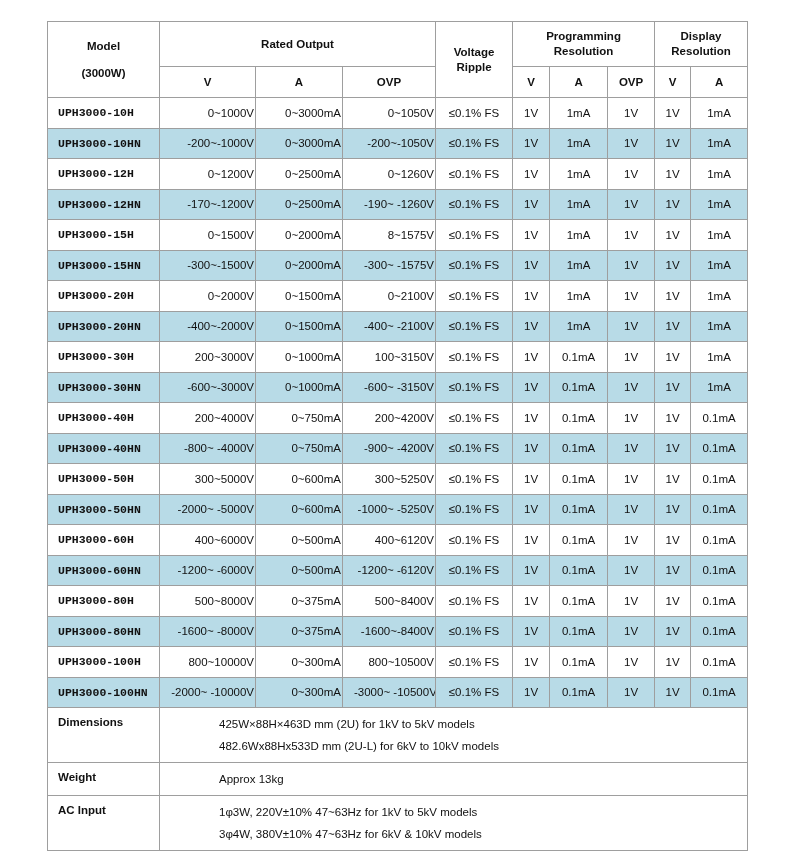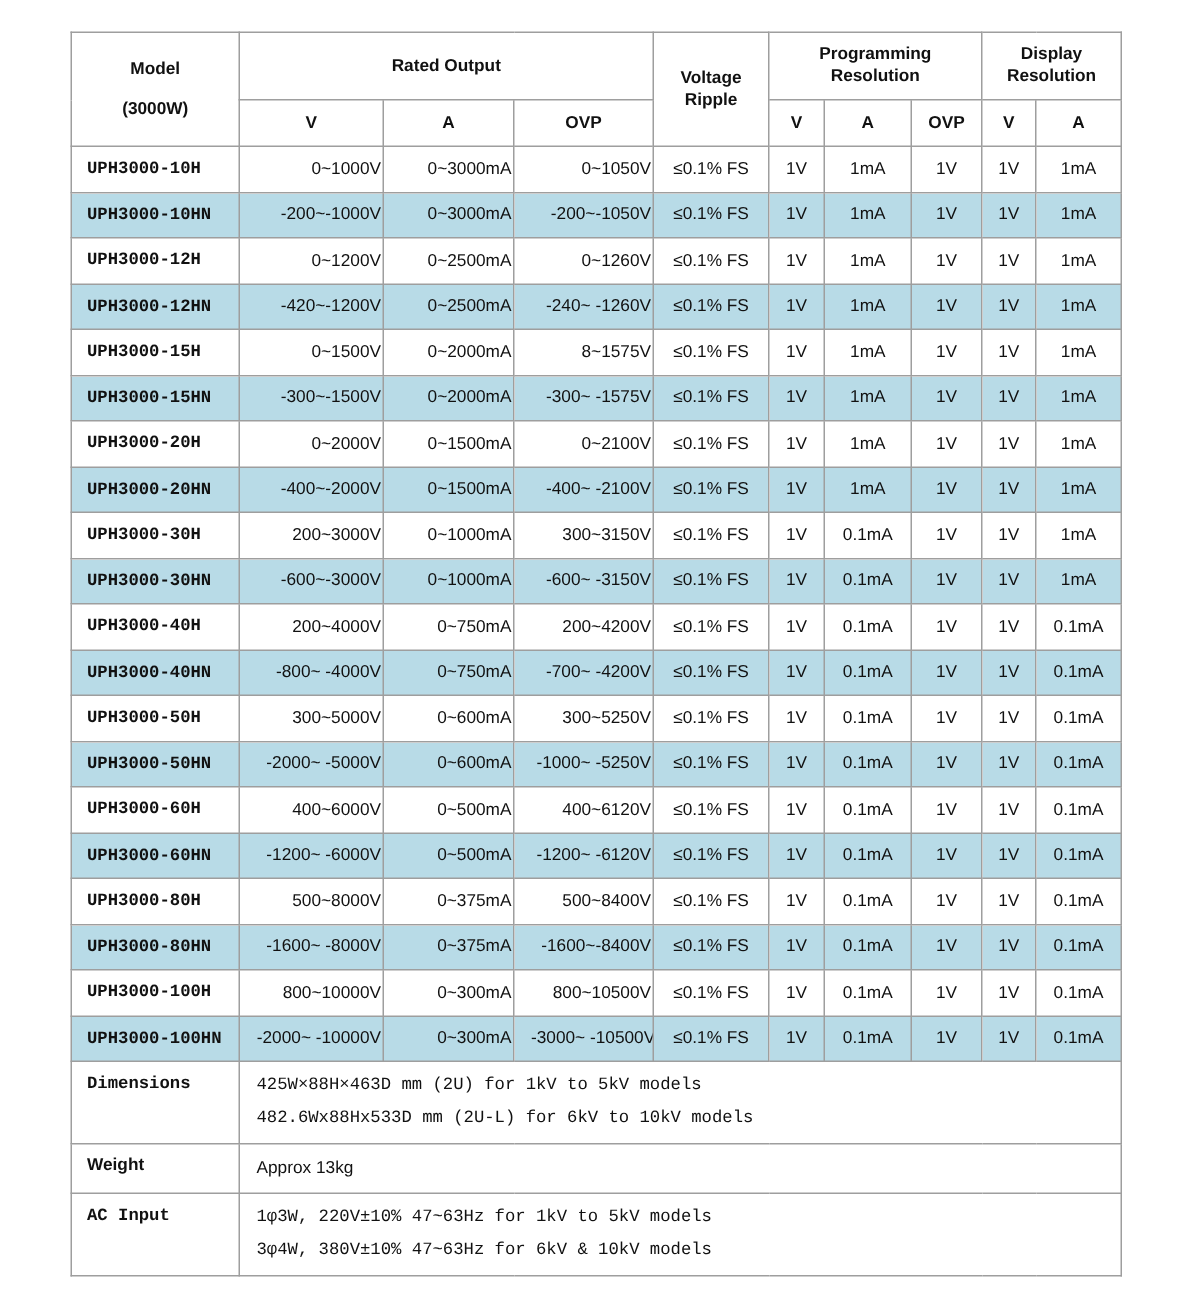--- a/index.html
+++ b/index.html
@@ -47,22 +47,22 @@
   td.ctr{text-align:center;}
   tr.hl{background:var(--hl);}
   tbody.footer th.flabel{
     font-weight:bold;text-align:left;vertical-align:top;
     padding:8px 0 0 10px;
   }
   tbody.footer td.fcontent{
     text-align:left;vertical-align:top;
     padding:5px 0 5px 11px;
   }
-  tbody.footer .fline{line-height:22px;}
-  tbody.footer tr.tall{height:50px;font-family:Liberation Mono, monospace;}
+  tbody.footer .fline{line-height:22px;margin-left:48px;}
+  tbody.footer tr.tall{height:50px;}
   tbody.footer tr.short{height:26px;}
 </style>
 </head>
 <body>
 
 <div class="page">
   <table class="spec">
     <colgroup>
       <col style="width:112px">
       <col style="width:96px">
@@ -129,23 +129,23 @@
           <td class="val">0~1260V</td>
           <td class="ctr">≤0.1% FS</td>
           <td class="ctr">1V</td>
           <td class="ctr">1mA</td>
           <td class="ctr">1V</td>
           <td class="ctr">1V</td>
           <td class="ctr">1mA</td>
         </tr>
         <tr class="hl">
           <th class="model-cell">UPH3000-12HN</th>
-          <td class="val">-420~-1200V</td>
+          <td class="val">-170~-1200V</td>
           <td class="val">0~2500mA</td>
-          <td class="val">-240~ -1260V</td>
+          <td class="val">-190~ -1260V</td>
           <td class="ctr">≤0.1% FS</td>
           <td class="ctr">1V</td>
           <td class="ctr">1mA</td>
           <td class="ctr">1V</td>
           <td class="ctr">1V</td>
           <td class="ctr">1mA</td>
         </tr>
         <tr>
           <th class="model-cell">UPH3000-15H</th>
           <td class="val">0~1500V</td>
@@ -191,21 +191,21 @@
           <td class="ctr">1V</td>
           <td class="ctr">1mA</td>
           <td class="ctr">1V</td>
           <td class="ctr">1V</td>
           <td class="ctr">1mA</td>
         </tr>
         <tr>
           <th class="model-cell">UPH3000-30H</th>
           <td class="val">200~3000V</td>
           <td class="val">0~1000mA</td>
-          <td class="val">300~3150V</td>
+          <td class="val">100~3150V</td>
           <td class="ctr">≤0.1% FS</td>
           <td class="ctr">1V</td>
           <td class="ctr">0.1mA</td>
           <td class="ctr">1V</td>
           <td class="ctr">1V</td>
           <td class="ctr">1mA</td>
         </tr>
         <tr class="hl">
           <th class="model-cell">UPH3000-30HN</th>
           <td class="val">-600~-3000V</td>
@@ -227,21 +227,21 @@
           <td class="ctr">1V</td>
           <td class="ctr">0.1mA</td>
           <td class="ctr">1V</td>
           <td class="ctr">1V</td>
           <td class="ctr">0.1mA</td>
         </tr>
         <tr class="hl">
           <th class="model-cell">UPH3000-40HN</th>
           <td class="val">-800~ -4000V</td>
           <td class="val">0~750mA</td>
-          <td class="val">-700~ -4200V</td>
+          <td class="val">-900~ -4200V</td>
           <td class="ctr">≤0.1% FS</td>
           <td class="ctr">1V</td>
           <td class="ctr">0.1mA</td>
           <td class="ctr">1V</td>
           <td class="ctr">1V</td>
           <td class="ctr">0.1mA</td>
         </tr>
         <tr>
           <th class="model-cell">UPH3000-50H</th>
           <td class="val">300~5000V</td>

